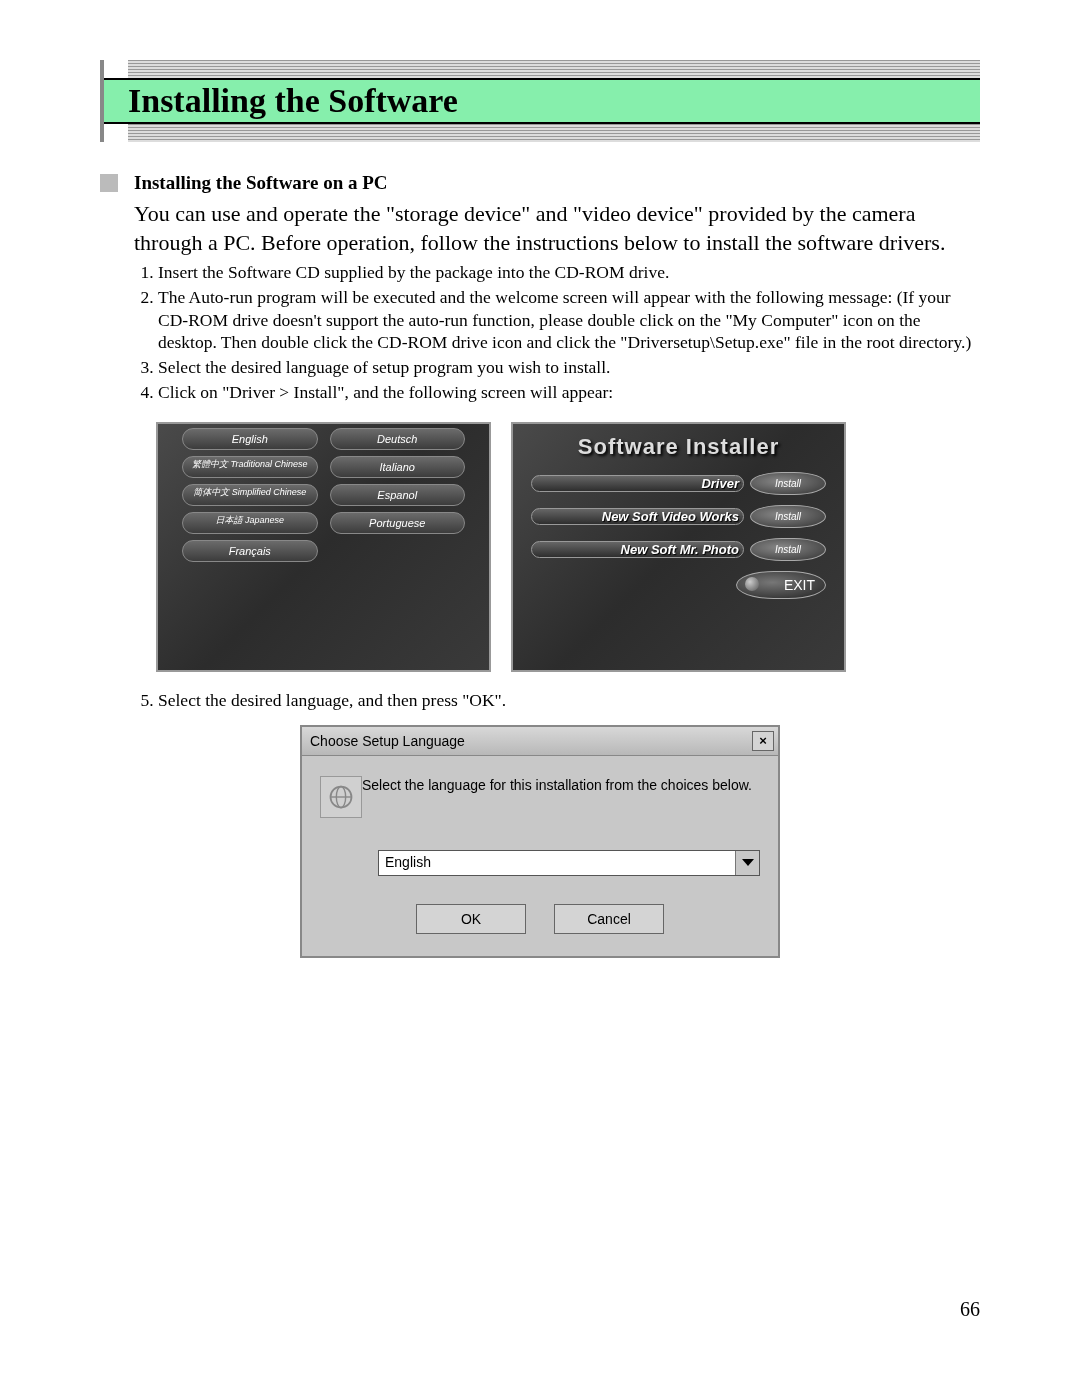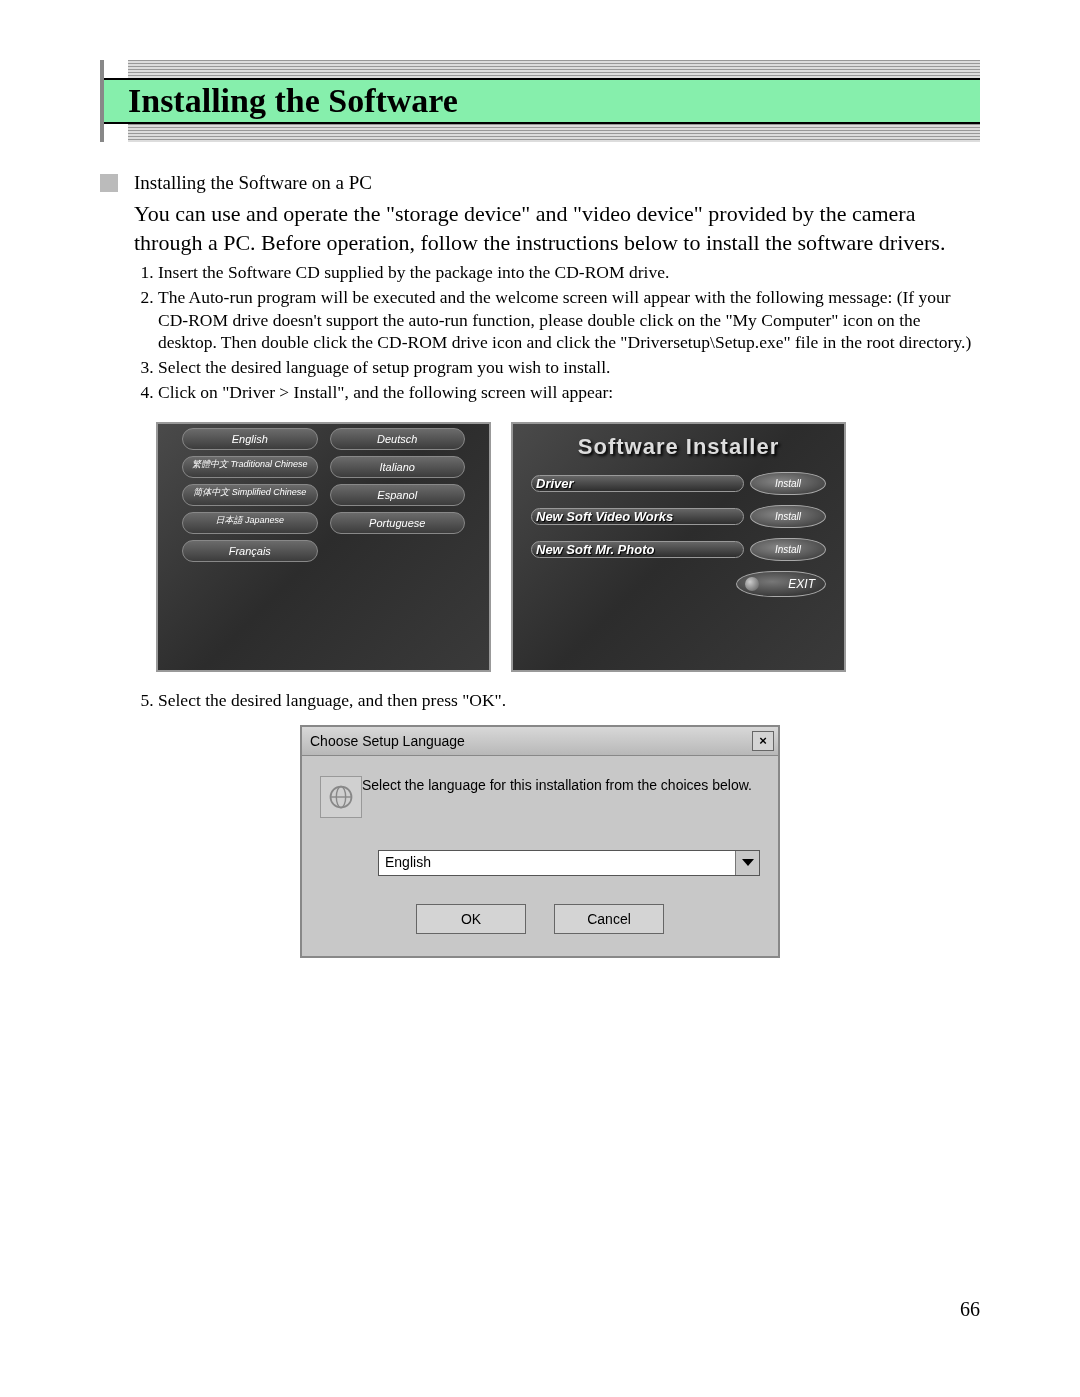--- a/index.html
+++ b/index.html
@@ -29,21 +29,21 @@
     background: #86efac;
     font-size: 34px;
     font-weight: bold;
     padding: 2px 0 2px 24px;
     border-bottom: 2px solid #000;
   }
   .header-title-border {
     border-top: 2px solid #000;
   }
   .section-heading {
-    font-weight: normal;
+    font-weight: bold;
     font-size: 19px;
     margin-left: 10px;
     text-align: right;
   }
   .section-block {
     display: flex;
     align-items: center;
     margin-bottom: 6px;
   }
   .section-marker {
@@ -124,21 +124,21 @@
     align-items: center;
     gap: 6px;
   }
   .prod-btn {
     flex: 1;
     background: linear-gradient(to bottom, #666, #2e2e2e);
     border: 1px solid #999;
     border-radius: 14px;
     font-style: italic;
     font-weight: bold;
-    text-align: left;
+    text-align: right;
     padding: 0 4px;
     font-size: 13px;
     color: #fff;
     text-shadow: 1px 1px 1px #000;
   }
   .install-btn {
     width: 76px;
     background: radial-gradient(ellipse at 40% 40%, #888, #333);
     border: 1px solid #aaa;
     border-radius: 50%/60%;
@@ -151,22 +151,21 @@
   .exit-row {
     display: flex;
     justify-content: flex-end;
     padding: 10px 18px 0 18px;
   }
   .exit-btn {
     width: 90px;
     background: radial-gradient(ellipse at 40% 40%, #777, #222);
     border: 1px solid #aaa;
     border-radius: 50%/60%;
-    font-size: 12px;
-    font-style: italic;
+    font-size: 14px;
     text-align: right;
     padding: 5px 10px 5px 2px;
     color: #fff;
     position: relative;
   }
   .exit-btn::before {
     content: "";
     position: absolute;
     left: 8px; top: 5px;
     width: 14px; height: 14px;

